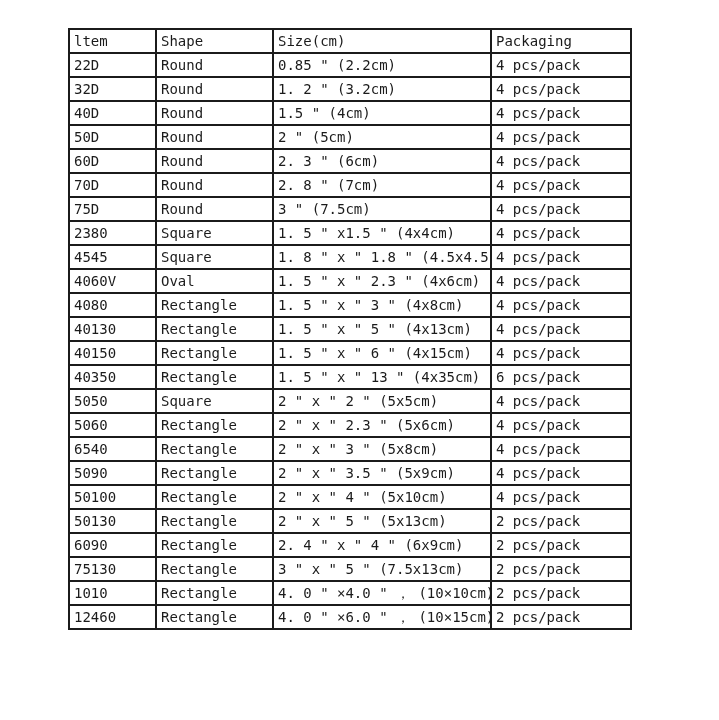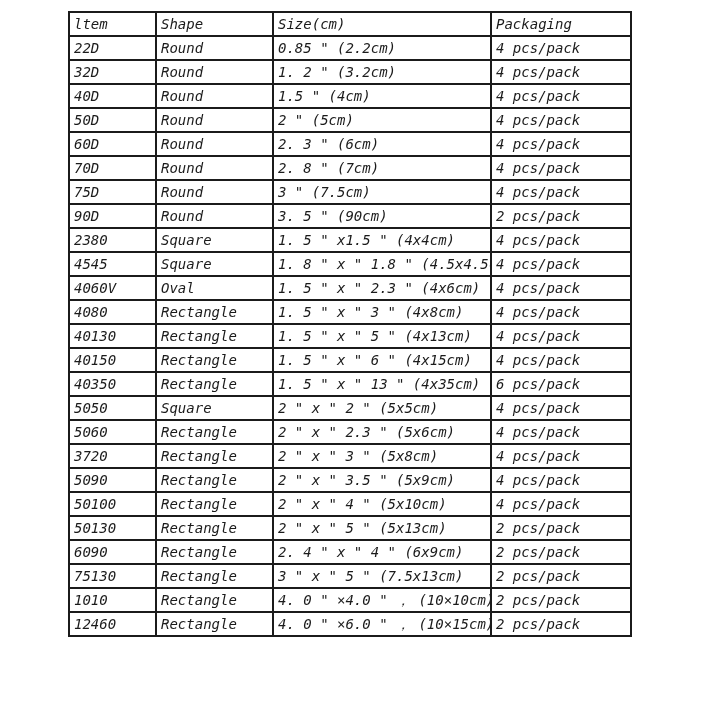--- a/index.html
+++ b/index.html
@@ -10,22 +10,21 @@
   body {
     width: 719px;
     height: 720px;
     position: relative;
     font-family: "DejaVu Sans Mono", monospace;
     color: #1b1b1b;
   }
   .table-wrap {
     position: absolute;
     left: 68px;
-    top: 11px;
-    font-style: italic;
+    top: 28px;
   }
   table.spec-table {
     border-collapse: collapse;
     table-layout: fixed;
     width: 562px;
   }
   table.spec-table col.c1 { width: 87px; }
   table.spec-table col.c2 { width: 117px; }
   table.spec-table col.c3 { width: 218px; }
   table.spec-table col.c4 { width: 140px; }
@@ -101,26 +100,20 @@
           <td>2. 8 " (7cm)</td>
           <td>4 pcs/pack</td>
         </tr>
         <tr>
           <td>75D</td>
           <td>Round</td>
           <td>3 " (7.5cm)</td>
           <td>4 pcs/pack</td>
         </tr>
         <tr>
-          <td>90D</td>
-          <td>Round</td>
-          <td>3. 5 " (90cm)</td>
-          <td>2 pcs/pack</td>
-        </tr>
-        <tr>
           <td>2380</td>
           <td>Square</td>
           <td>1. 5 " x1.5 " (4x4cm)</td>
           <td>4 pcs/pack</td>
         </tr>
         <tr>
           <td>4545</td>
           <td>Square</td>
           <td>1. 8 " x " 1.8 " (4.5x4.5cm)</td>
           <td>4 pcs/pack</td>
@@ -161,21 +154,21 @@
           <td>2 " x " 2 " (5x5cm)</td>
           <td>4 pcs/pack</td>
         </tr>
         <tr>
           <td>5060</td>
           <td>Rectangle</td>
           <td>2 " x " 2.3 " (5x6cm)</td>
           <td>4 pcs/pack</td>
         </tr>
         <tr>
-          <td>3720</td>
+          <td>6540</td>
           <td>Rectangle</td>
           <td>2 " x " 3 " (5x8cm)</td>
           <td>4 pcs/pack</td>
         </tr>
         <tr>
           <td>5090</td>
           <td>Rectangle</td>
           <td>2 " x " 3.5 " (5x9cm)</td>
           <td>4 pcs/pack</td>
         </tr>

